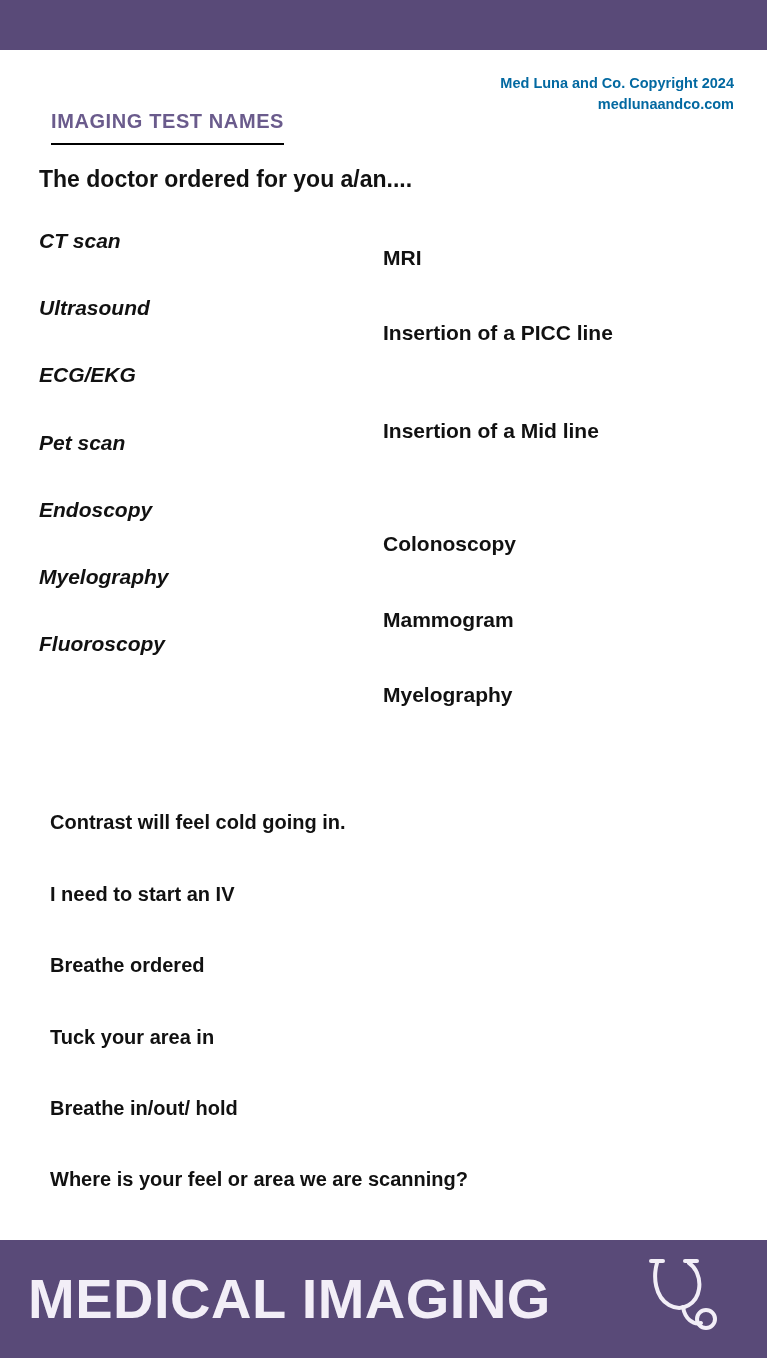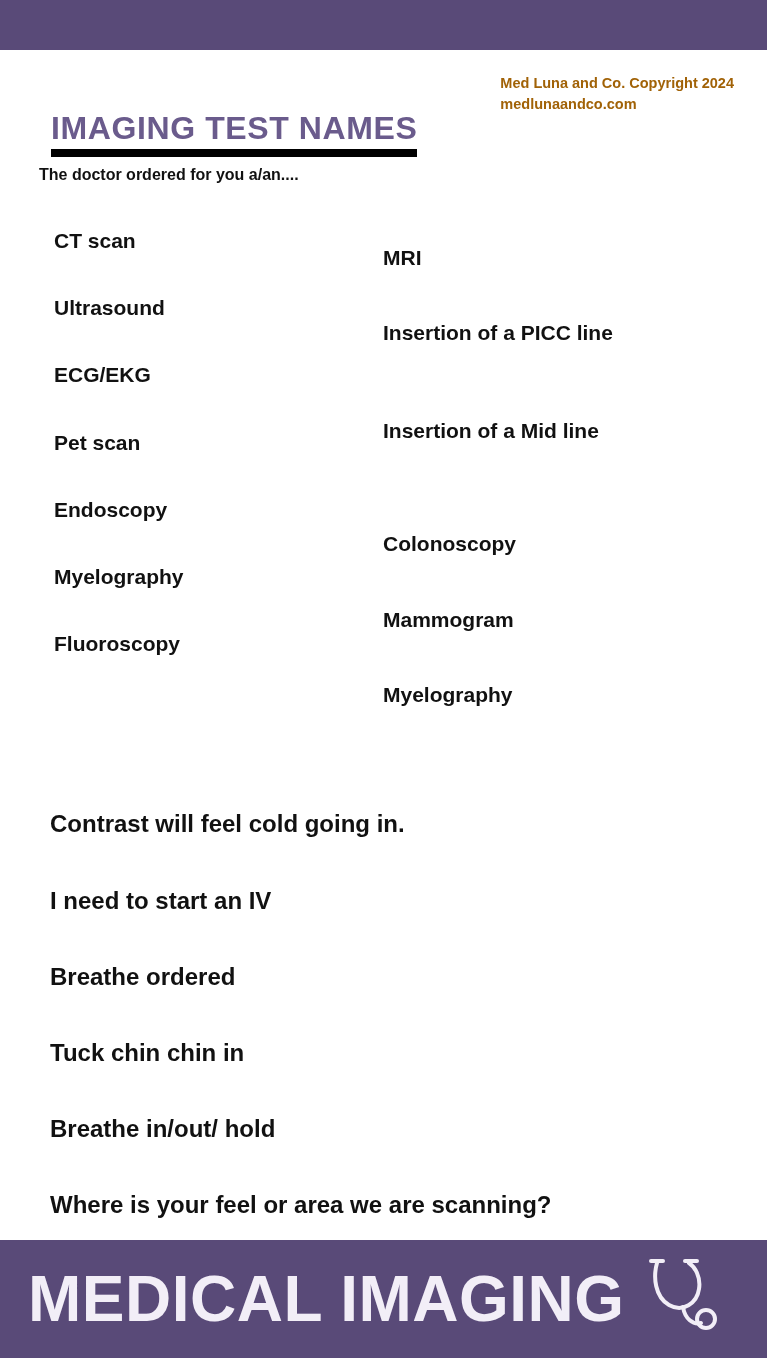--- a/index.html
+++ b/index.html
@@ -35,91 +35,92 @@
     width: 767px;
     height: 118px;
     background: #594a78;
     display: flex;
     align-items: center;
     padding-left: 28px;
     box-sizing: border-box;
   }
   .bottom-title {
     color: #f2eef7;
-    font-size: 64px;
+    font-size: 56px;
     font-weight: bold;
     letter-spacing: 0.5px;
     line-height: 1;
     white-space: nowrap;
   }
   .stethoscope {
     position: absolute;
     right: 46px;
     top: 50%;
     transform: translateY(-50%);
   }
   .credit {
     position: absolute;
     right: 33px;
     top: 73px;
-    text-align: left;
+    text-align: right;
     font-size: 14.5px;
     font-weight: bold;
-    color: #a16207;
+    color: #0369a1;
     line-height: 1.45;
   }
   .credit div {
     white-space: nowrap;
   }
   .main-title {
     position: absolute;
     left: 51px;
     top: 110px;
-    font-size: 32px;
+    font-size: 20px;
     font-weight: bold;
     color: #6a5b8c;
     letter-spacing: 0.6px;
-    border-bottom: 8px solid #000000;
-    padding-bottom: 2px;
+    border-bottom: 2px solid #000000;
+    padding-bottom: 10px;
     display: inline-block;
   }
   .subtitle {
     position: absolute;
     left: 39px;
     top: 166px;
-    font-size: 16px;
+    font-size: 23px;
     font-weight: bold;
     color: #111111;
   }
   .col-left {
     position: absolute;
-    left: 54px;
+    left: 39px;
     top: 228px;
     width: 330px;
+    font-style: italic;
   }
   .col-right {
     position: absolute;
     left: 383px;
     top: 245px;
     width: 360px;
   }
   .test-item {
     font-size: 21px;
     font-weight: bold;
     color: #111111;
     line-height: 1.2;
   }
   .phrases {
     position: absolute;
     left: 50px;
     top: 810px;
     width: 690px;
   }
   .phrase-item {
-    font-size: 24px;
+    font-size: 20px;
     font-weight: bold;
     color: #111111;
     line-height: 1.2;
   }
 </style>
 </head>
 <body>
 
 <div class="page">
 
@@ -150,21 +151,21 @@
     <div class="test-item" style="margin-bottom:87px">Insertion of a Mid line</div>
     <div class="test-item" style="margin-bottom:51px">Colonoscopy</div>
     <div class="test-item" style="margin-bottom:50px">Mammogram</div>
     <div class="test-item">Myelography</div>
   </div>
 
   <div class="phrases">
     <div class="phrase-item" style="margin-bottom:48px">Contrast will feel cold going in.</div>
     <div class="phrase-item" style="margin-bottom:47px">I need to start an IV</div>
     <div class="phrase-item" style="margin-bottom:48px">Breathe ordered</div>
-    <div class="phrase-item" style="margin-bottom:47px">Tuck chin chin in</div>
+    <div class="phrase-item" style="margin-bottom:47px">Tuck your area in</div>
     <div class="phrase-item" style="margin-bottom:47px">Breathe in/out/ hold</div>
     <div class="phrase-item">Where is your feel or area we are scanning?</div>
   </div>
 
   <div class="bottom-bar">
     <div class="bottom-title">MEDICAL IMAGING</div>
     <span class="stethoscope">
       <svg width="78" height="84" viewBox="0 0 78 84" fill="none">
         <path d="M14 8 C10 22, 12 42, 26 50 C40 58, 54 48, 56 34 C58 22, 52 12, 46 8" stroke="#f2eef7" stroke-width="4" fill="none" stroke-linecap="round"></path>
         <path d="M8 6 L20 6" stroke="#f2eef7" stroke-width="4" stroke-linecap="round"></path>

